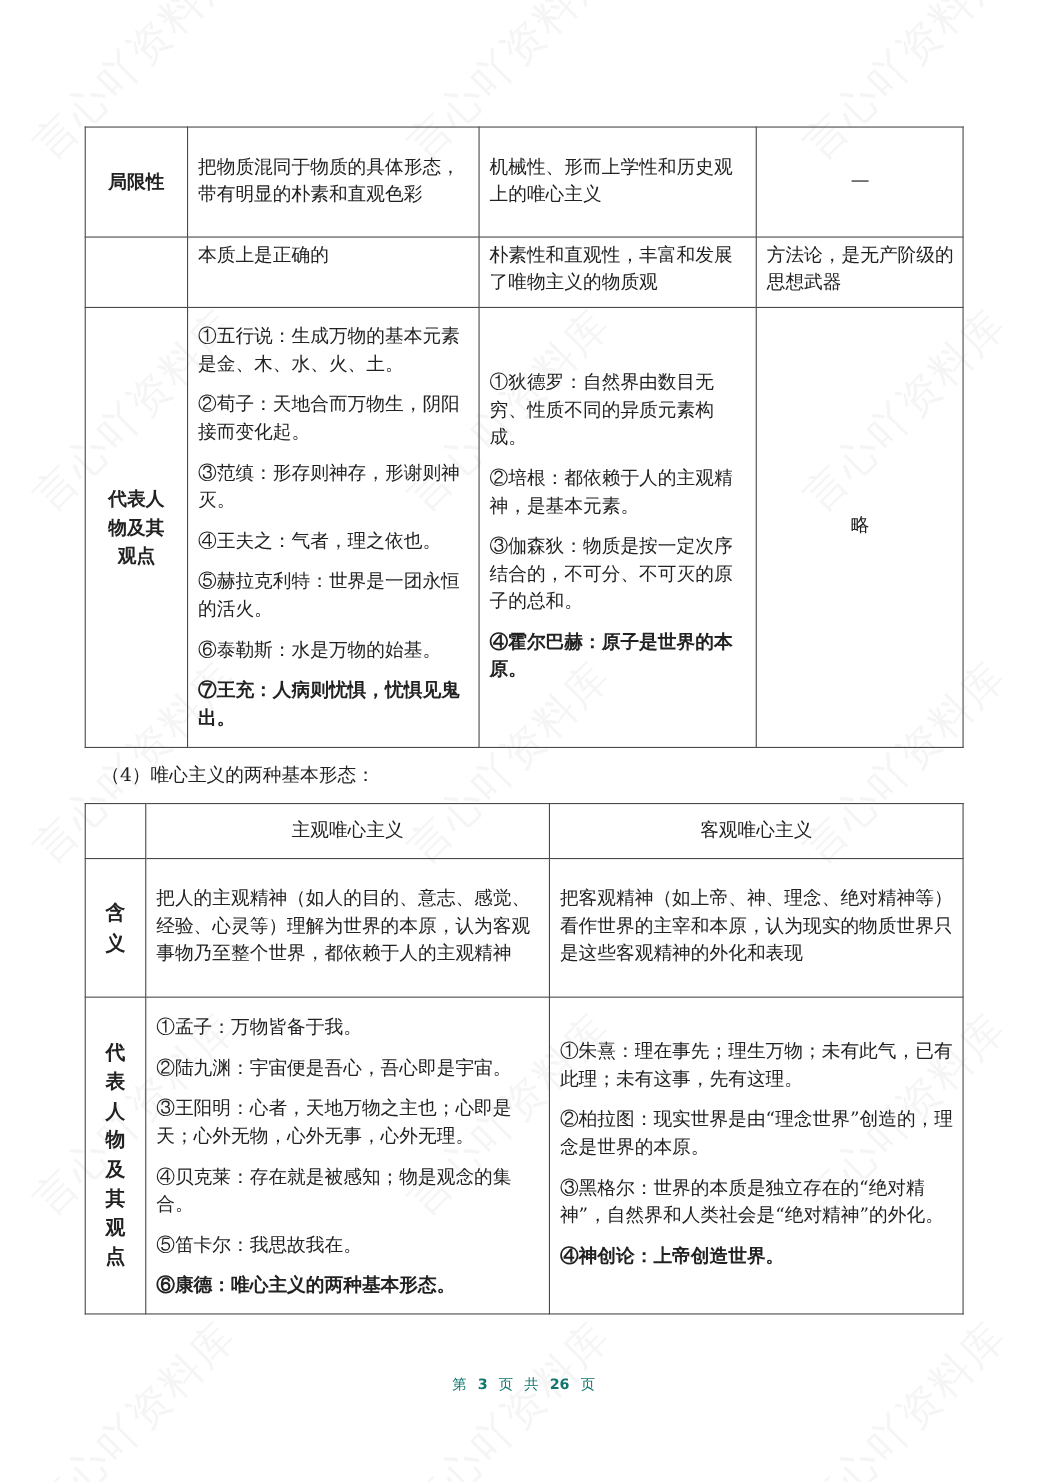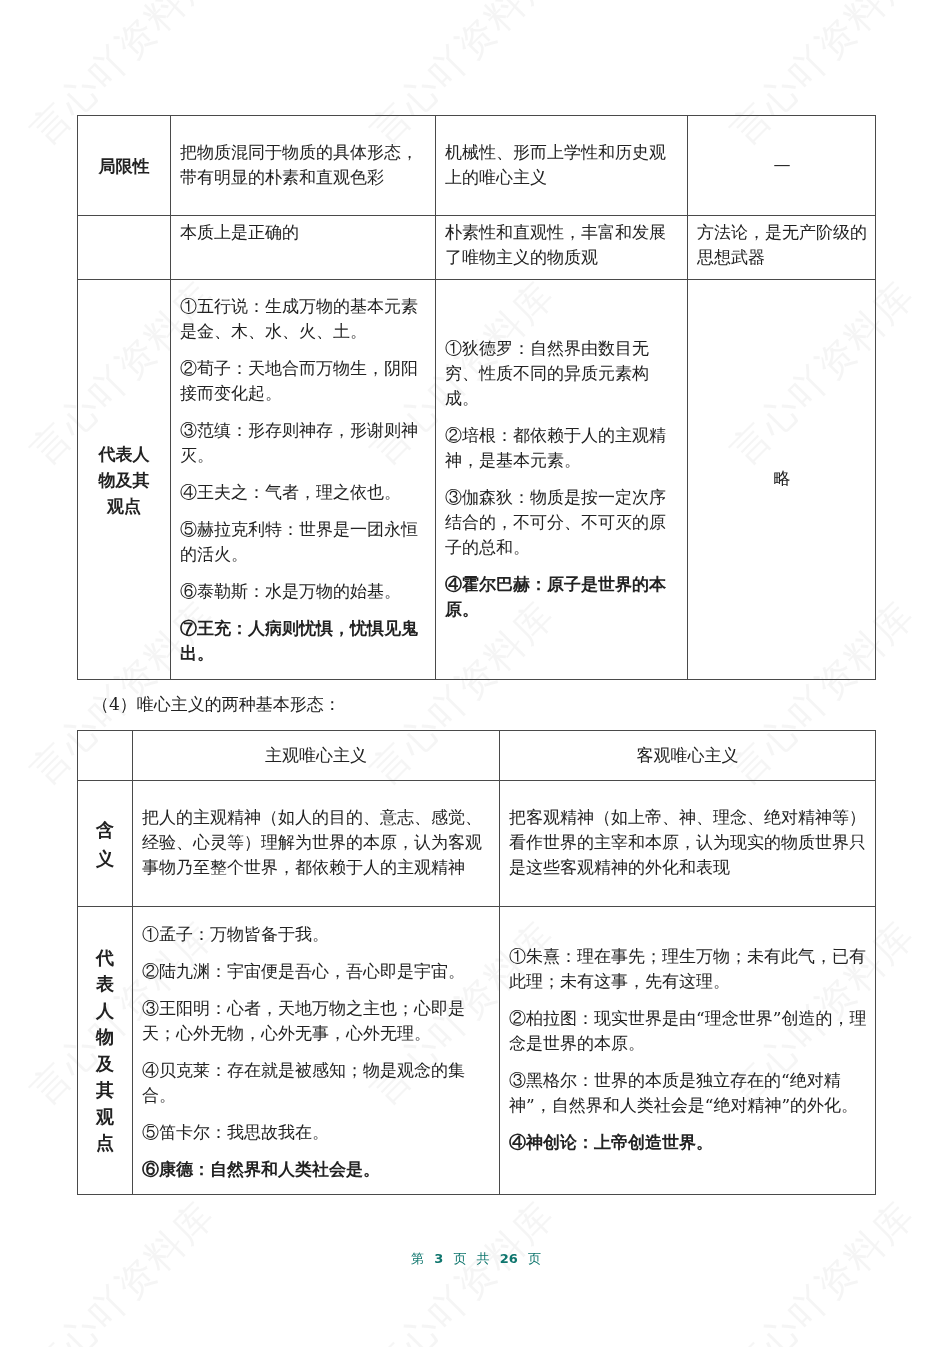--- a/index.html
+++ b/index.html
@@ -200,21 +200,21 @@
         <div>其</div>
         <div>观</div>
         <div>点</div>
       </td>
       <td class="cell items middle" style="padding-top:8px;">
         <p>①孟子：万物皆备于我。</p>
         <p>②陆九渊：宇宙便是吾心，吾心即是宇宙。</p>
         <p>③王阳明：心者，天地万物之主也；心即是天；心外无物，心外无事，心外无理。</p>
         <p>④贝克莱：存在就是被感知；物是观念的集合。</p>
         <p>⑤笛卡尔：我思故我在。</p>
-        <p>⑥康德：自然界和人类社会是。</p>
+        <p>⑥康德：唯心主义的两种基本形态。</p>
       </td>
       <td class="cell items middle">
         <p>①朱熹：理在事先；理生万物；未有此气，已有此理；未有这事，先有这理。</p>
         <p>②柏拉图：现实世界是由“理念世界”创造的，理念是世界的本原。</p>
         <p>③黑格尔：世界的本质是独立存在的“绝对精神”，自然界和人类社会是“绝对精神”的外化。</p>
         <p>④神创论：上帝创造世界。</p>
       </td>
     </tr>
   </tbody>
 </table>

